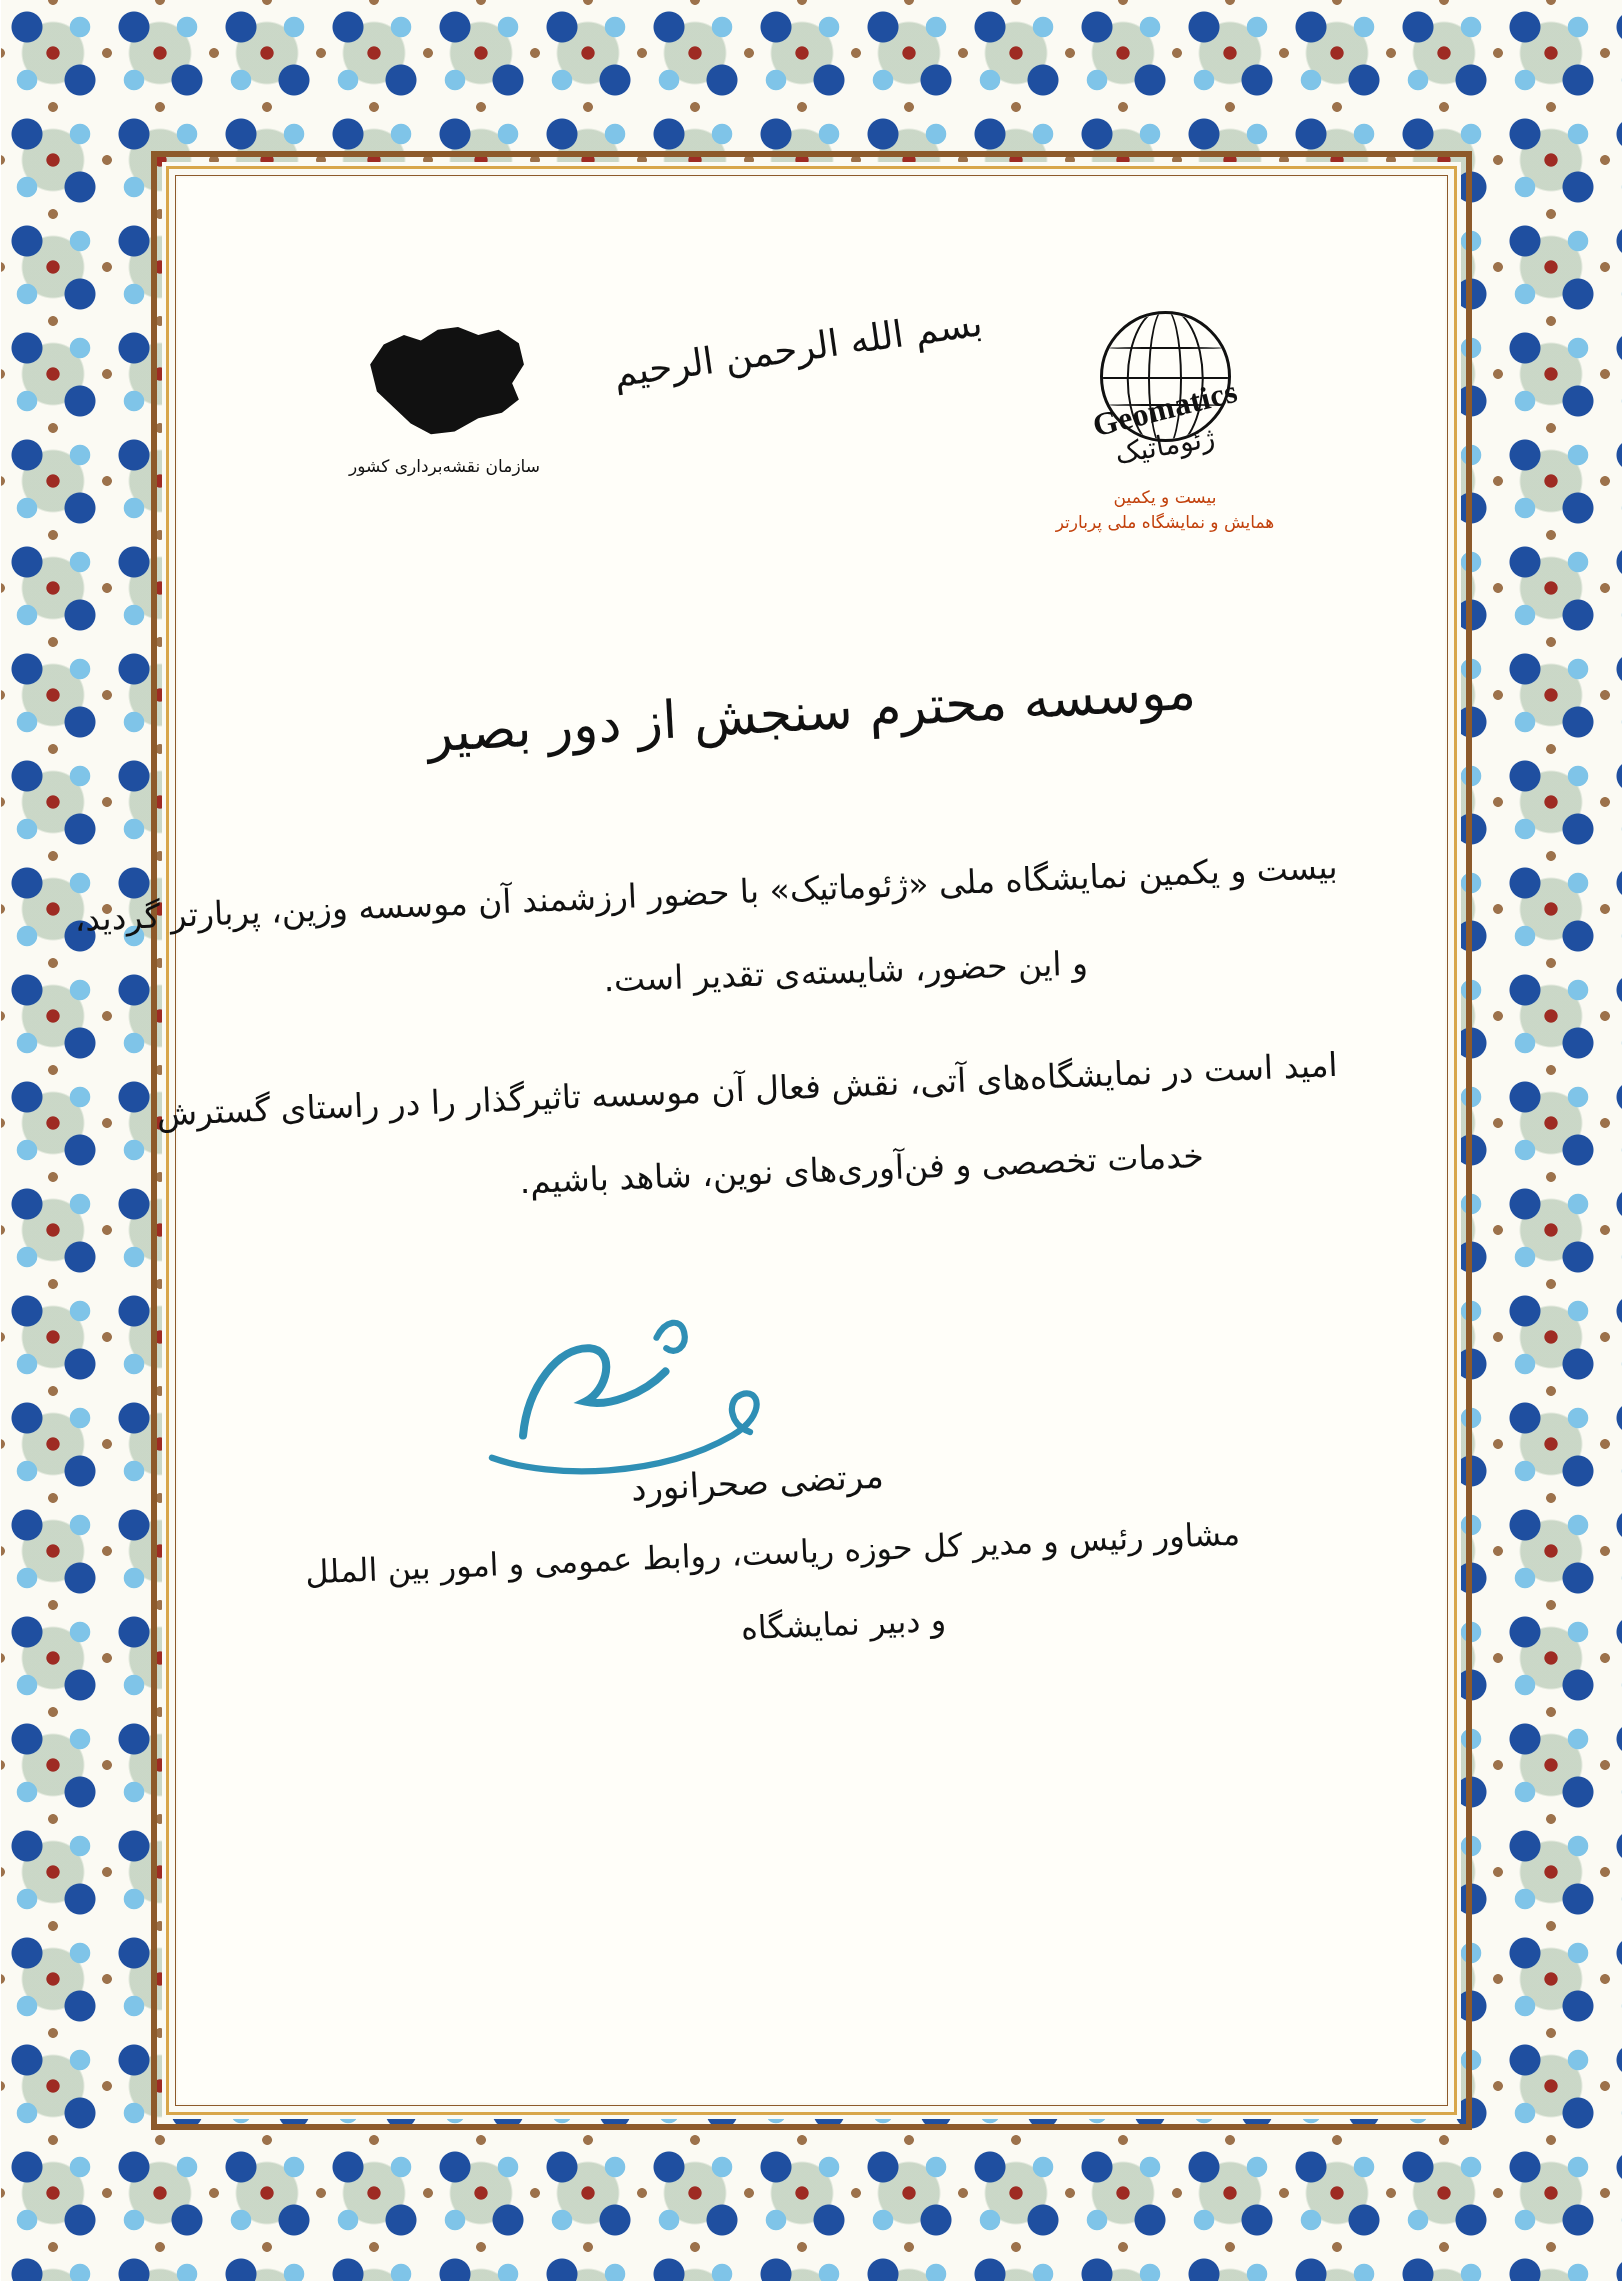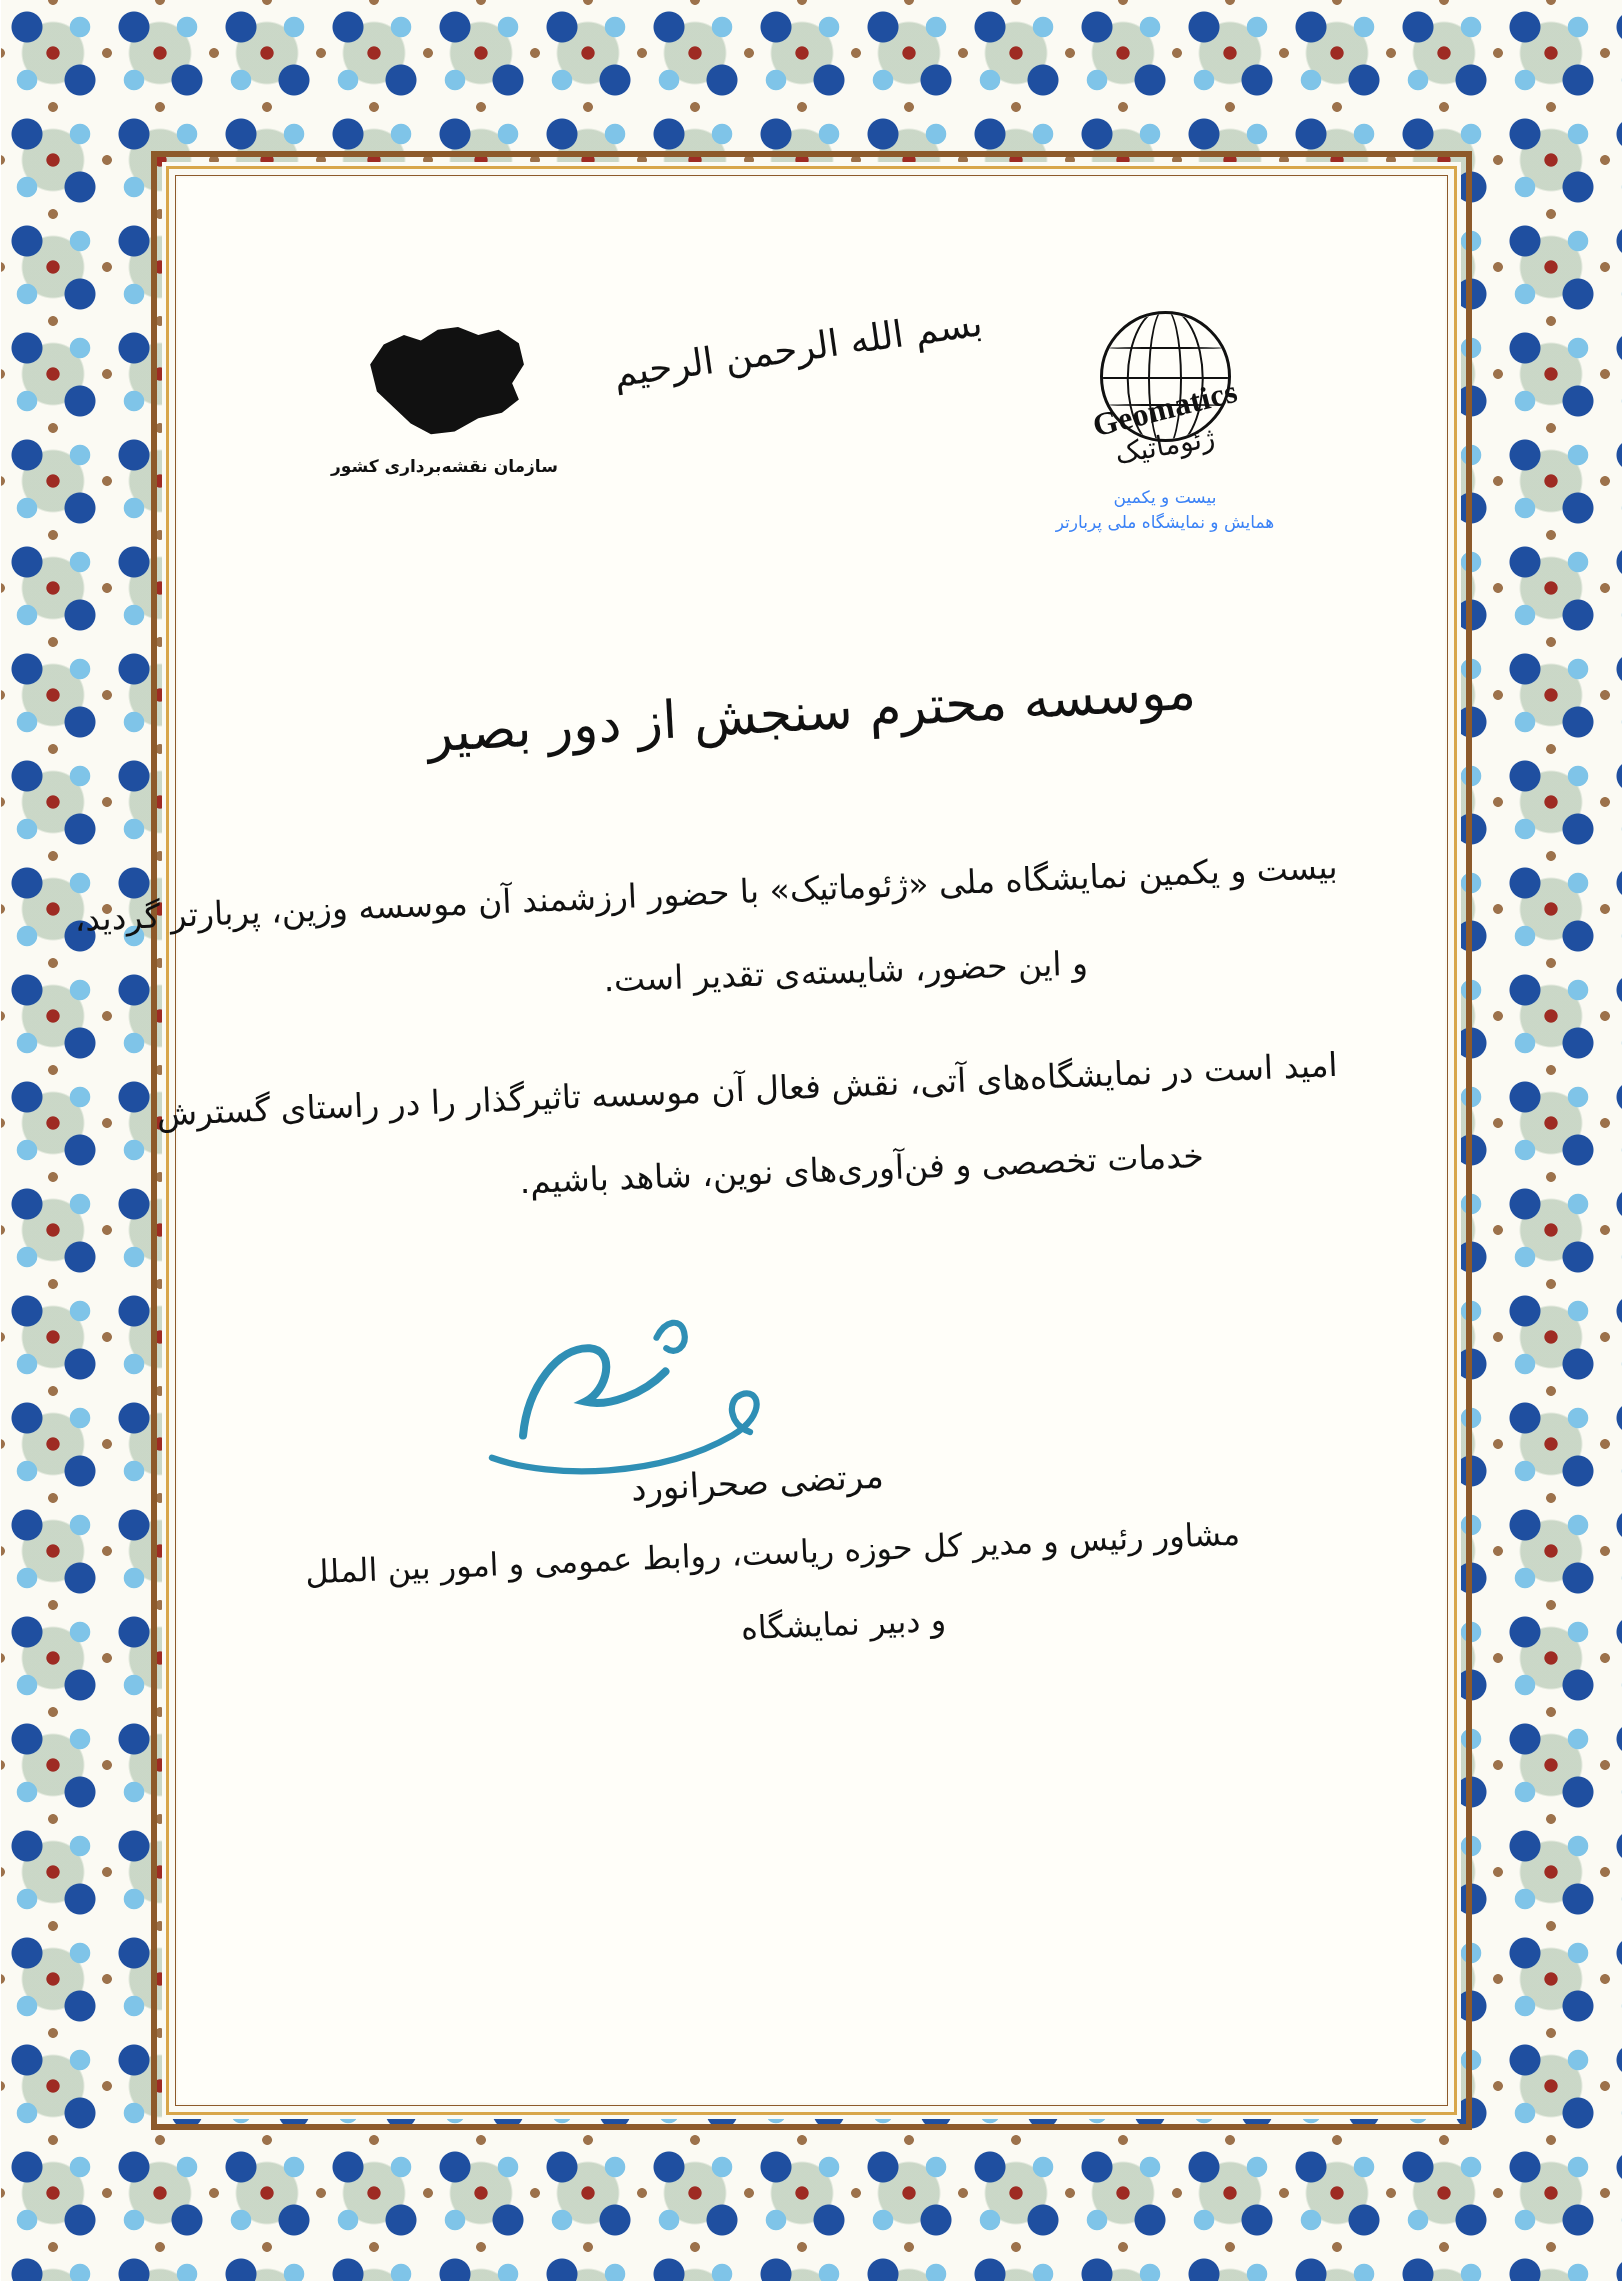--- a/index.html
+++ b/index.html
@@ -117,21 +117,20 @@
       70% 18%, 82% 14%, 94% 24%, 97% 40%, 90% 54%, 94% 66%,
       84% 76%, 70% 80%, 56% 90%, 42% 92%, 30% 84%, 20% 72%,
       10% 60%
     );
   }
   .ncc-caption {
     font-size: 17px;
     margin-top: 10.7px;
     letter-spacing: 0.4px;
     color: #111;
-    font-weight: bold;
   }
 
   
   .bismillah {
     font-size: 37px;
     color: #111;
     transform: rotate(-8deg);
     margin-top: 16px;
     font-family: "DejaVu Sans", sans-serif;
     white-space: nowrap;
@@ -182,21 +181,21 @@
   .geo-fa {
     font-size: 28px;
     color: #111;
     transform: rotate(-10deg);
     margin-top: 1.8px;
   }
   .geo-caption {
     font-size: 17px;
     margin-top: 23px;
     line-height: 1.5;
-    color: #3b82f6;
+    color: #c2410c;
   }
 
   
   .salutation {
     text-align: center;
     font-size: 52px;
     color: #111;
     margin: 107px 0 0 0;
     transform: rotate(-3.2deg);
     letter-spacing: 0.9px;

